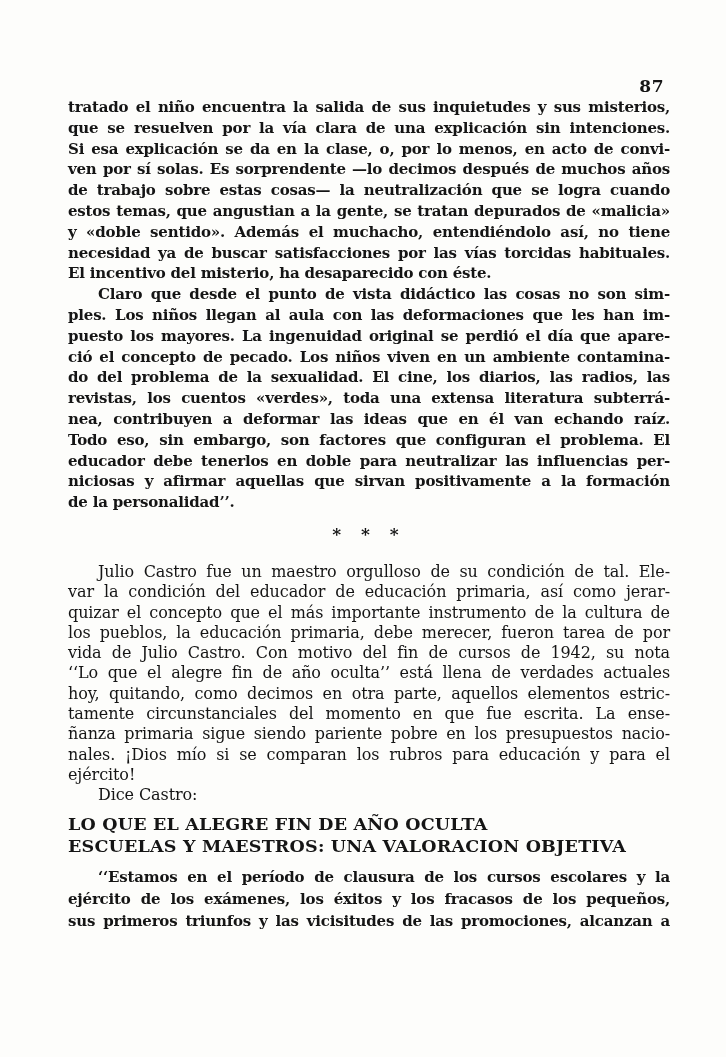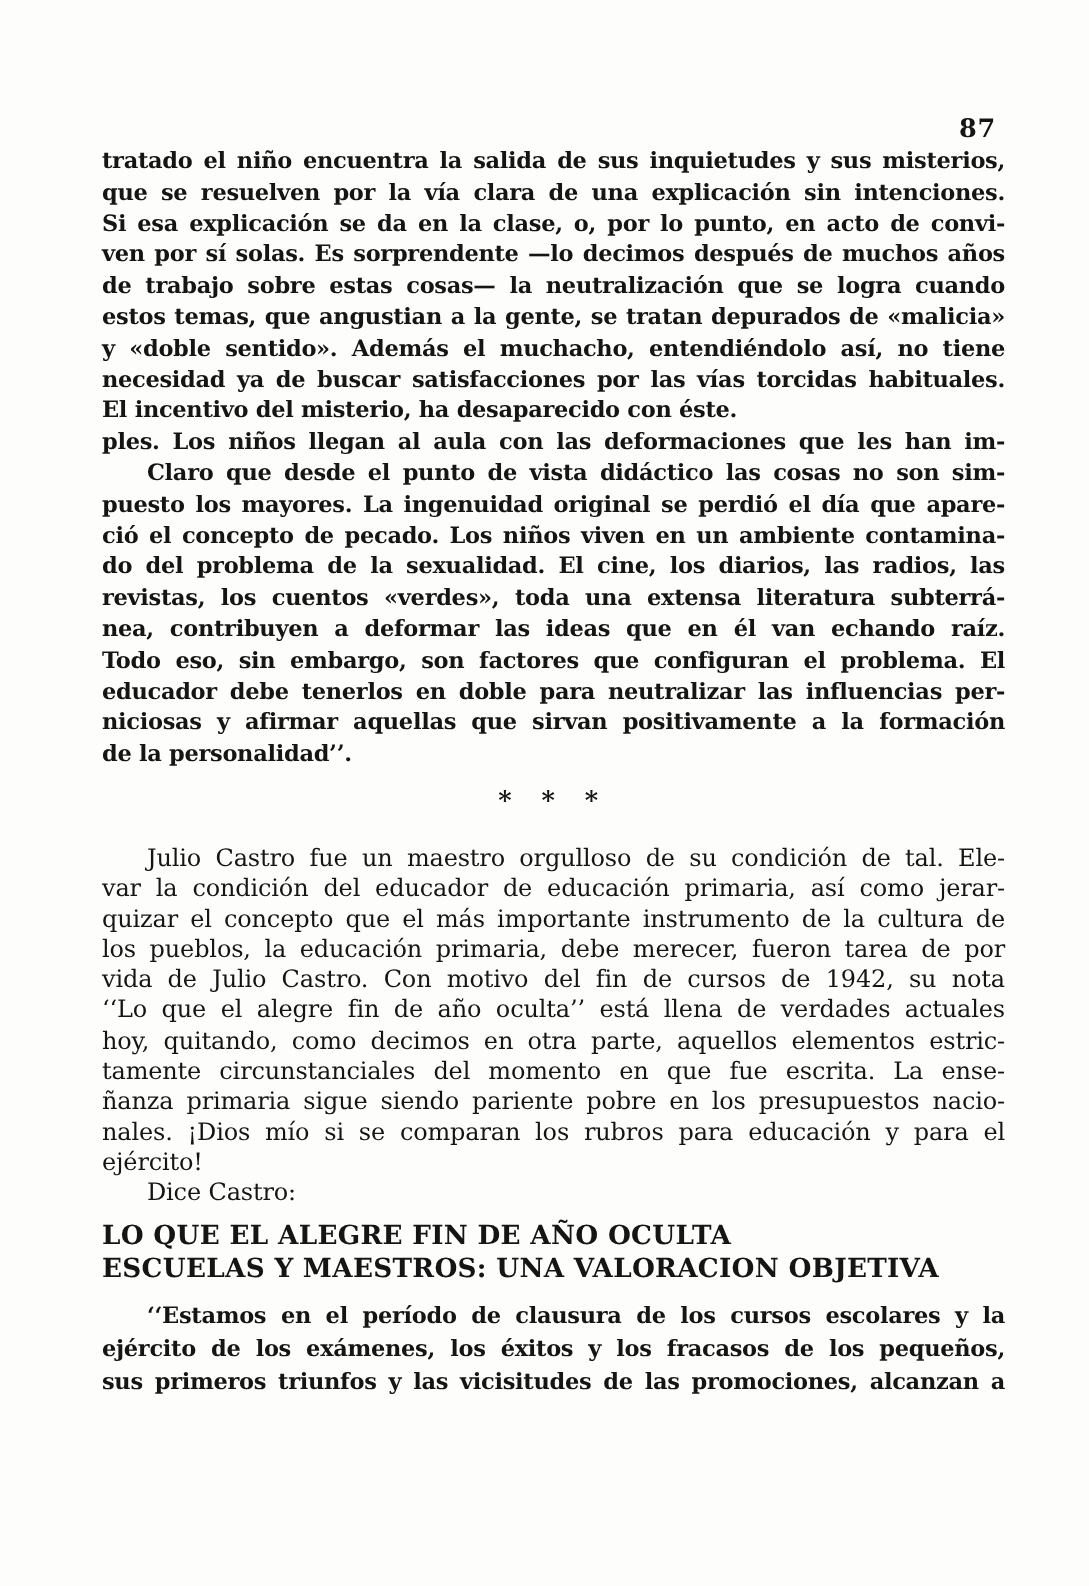--- a/index.html
+++ b/index.html
@@ -72,31 +72,31 @@
 </head>
 <body>
 
 <div class="page">
   <div class="page-number">87</div>
   <div class="content">
       <div class="block quote opening">
         <div class="para">
           <div class="line">tratado el niño encuentra la salida de sus inquietudes y sus misterios,</div>
           <div class="line">que se resuelven por la vía clara de una explicación sin intenciones.</div>
-          <div class="line">Si esa explicación se da en la clase, o, por lo punto, en acto de convi-</div>
+          <div class="line">Si esa explicación se da en la clase, o, por lo menos, en acto de convi-</div>
           <div class="line">ven por sí solas. Es sorprendente —lo decimos después de muchos años</div>
           <div class="line">de trabajo sobre estas cosas— la neutralización que se logra cuando</div>
           <div class="line">estos temas, que angustian a la gente, se tratan depurados de «malicia»</div>
           <div class="line">y «doble sentido». Además el muchacho, entendiéndolo así, no tiene</div>
           <div class="line">necesidad ya de buscar satisfacciones por las vías torcidas habituales.</div>
           <div class="line flush-left">El incentivo del misterio, ha desaparecido con éste.</div>
         </div>
         <div class="para">
+          <div class="line indent">Claro que desde el punto de vista didáctico las cosas no son sim-</div>
           <div class="line">ples. Los niños llegan al aula con las deformaciones que les han im-</div>
-          <div class="line indent">Claro que desde el punto de vista didáctico las cosas no son sim-</div>
           <div class="line">puesto los mayores. La ingenuidad original se perdió el día que apare-</div>
           <div class="line">ció el concepto de pecado. Los niños viven en un ambiente contamina-</div>
           <div class="line">do del problema de la sexualidad. El cine, los diarios, las radios, las</div>
           <div class="line">revistas, los cuentos «verdes», toda una extensa literatura subterrá-</div>
           <div class="line">nea, contribuyen a deformar las ideas que en él van echando raíz.</div>
           <div class="line">Todo eso, sin embargo, son factores que configuran el problema. El</div>
           <div class="line">educador debe tenerlos en doble para neutralizar las influencias per-</div>
           <div class="line">niciosas y afirmar aquellas que sirvan positivamente a la formación</div>
           <div class="line flush-left">de la personalidad’’.</div>
         </div>

